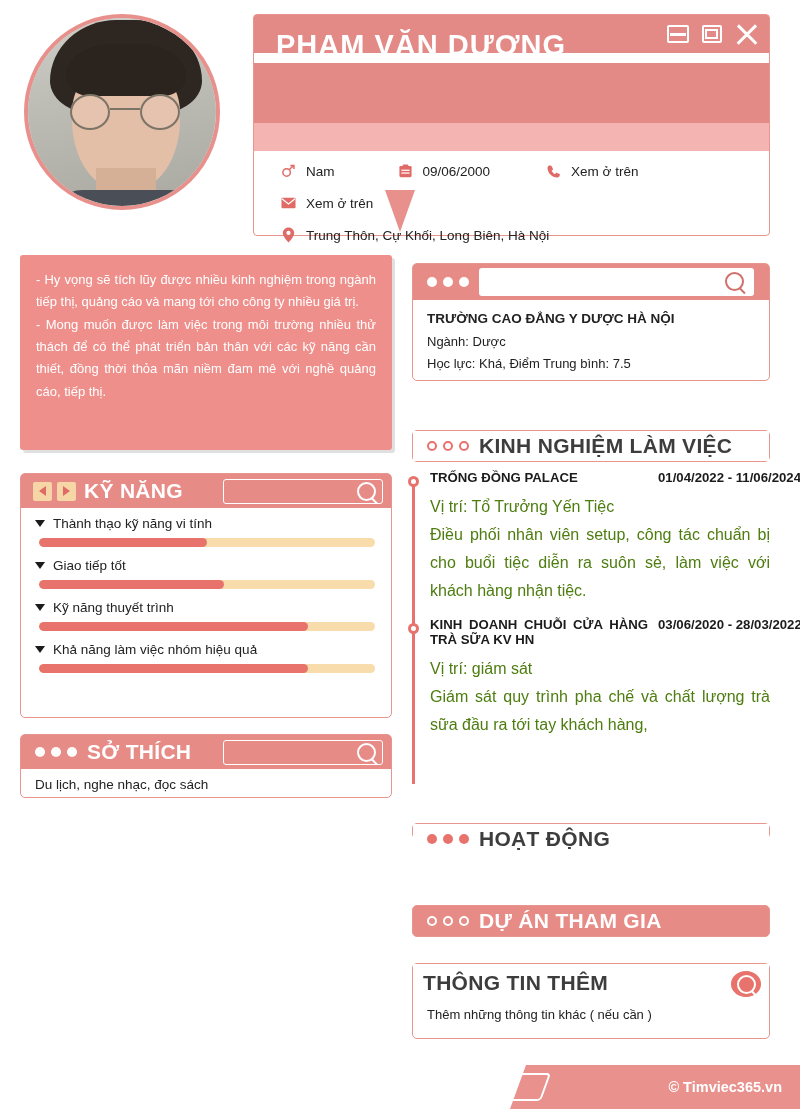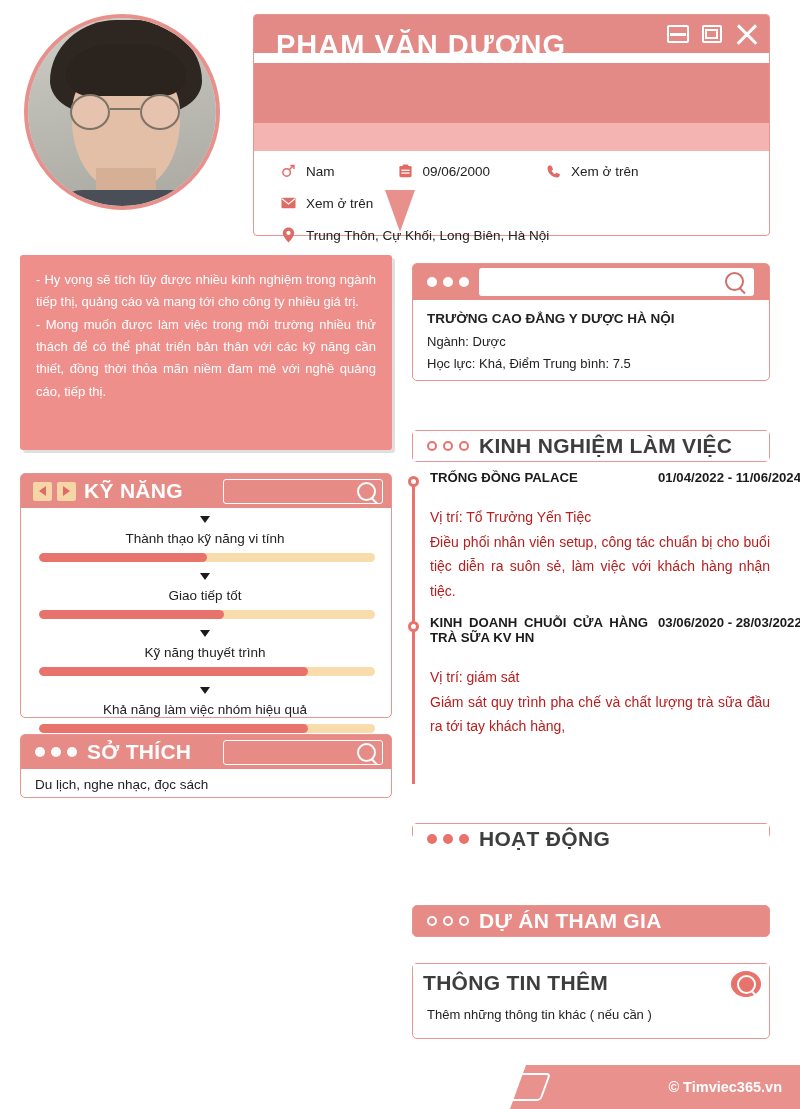--- a/index.html
+++ b/index.html
@@ -247,21 +247,21 @@
     width: 19px; height: 19px; background: #f6d6a6;
     display: flex; align-items: center; justify-content: center;
     border-radius: 2px;
   }
   .tri-l { width:0;height:0;border-top:5px solid transparent;border-bottom:5px solid transparent;border-right:7px solid #e06b66; }
   .tri-r { width:0;height:0;border-top:5px solid transparent;border-bottom:5px solid transparent;border-left:7px solid #e06b66; }
   .skill-list { padding: 8px 16px 0 14px; }
   .skill-item { margin-bottom: 11px; }
   .skill-label {
     display: flex; align-items: center; gap: 8px;
-    font-size: 13.5px; color: #222; margin-bottom: 7px; flex-direction: column;
+    font-size: 13.5px; color: #222; margin-bottom: 7px;
   }
   .caret-down {
     width:0;height:0;border-left:5.5px solid transparent;border-right:5.5px solid transparent;
     border-top:7px solid #1b1b1b;
   }
   .bar-track {
     height: 9px; border-radius: 5px; background: #f9dcab; overflow: hidden; margin-left: 4px;
   }
   .bar-fill { height: 100%; background: #e8736c; border-radius: 5px; }
 
@@ -303,21 +303,21 @@
   .exp-top { display: flex; justify-content: space-between; align-items: flex-start; gap: 10px; }
   .exp-company {
     font-weight: bold; font-size: 13.2px; color: #1b1b1b; flex: 1;
     text-align: justify;
   }
   .exp-date {
     font-weight: bold; font-size: 13.2px; color: #1b1b1b;
     text-align: right; white-space: nowrap; width: 112px;
   }
   .exp-detail {
-    margin-top: 20px; font-size: 14px; color: #b91c1c; line-height: 1.75; text-align: justify;
+    margin-top: 8px; font-size: 16px; color: #4d7c0f; line-height: 1.75; text-align: justify;
   }
 
   .act { left: 412px; top: 823px; width: 358px; height: 16px; }
   .act .panel-title { height: 30px; }
   .proj { left: 412px; top: 905px; width: 358px; height: 32px; background: #e78b87; }
   .proj .panel-title { height: 30px; background: transparent; }
 
   .more { left: 412px; top: 963px; width: 358px; height: 76px; }
   .more .panel-title { height: 38px; }
   .more-body { padding: 5px 14px; font-size: 13px; color: #222; }

